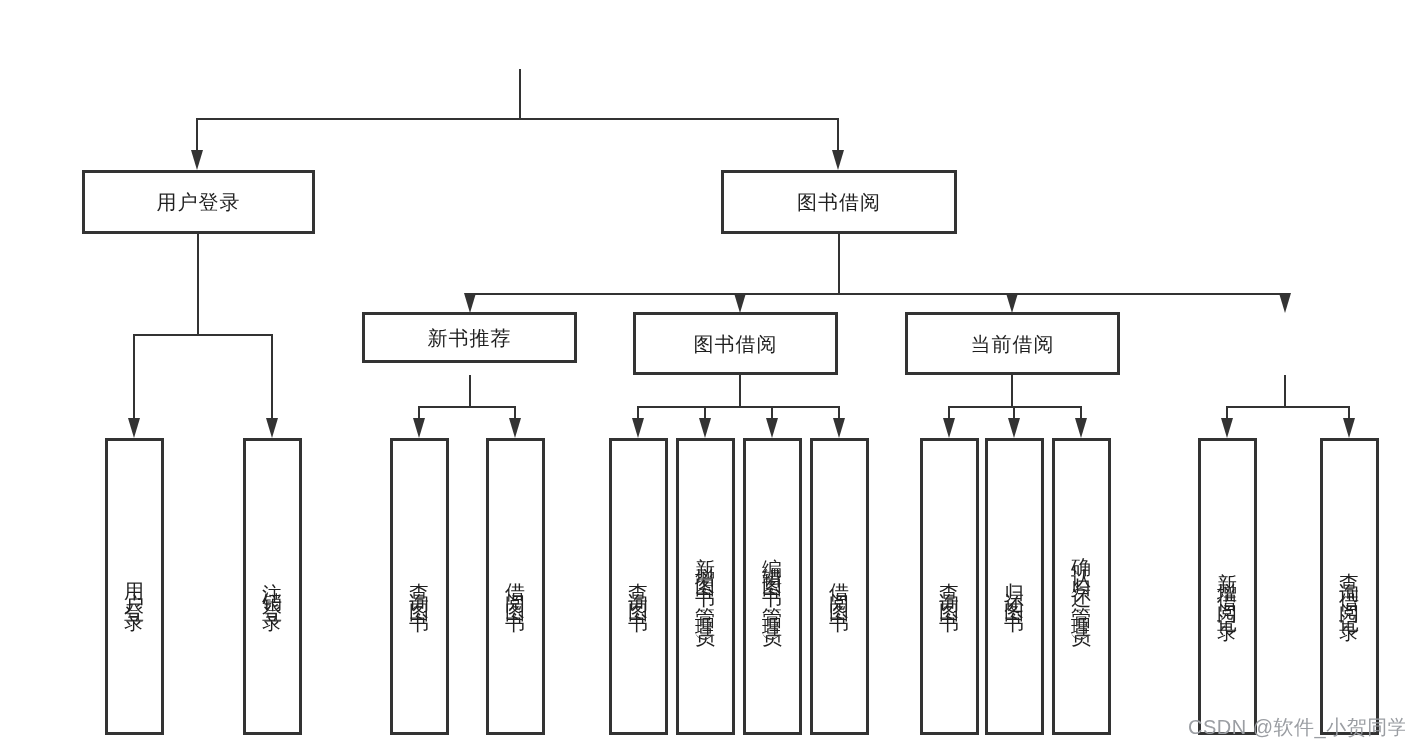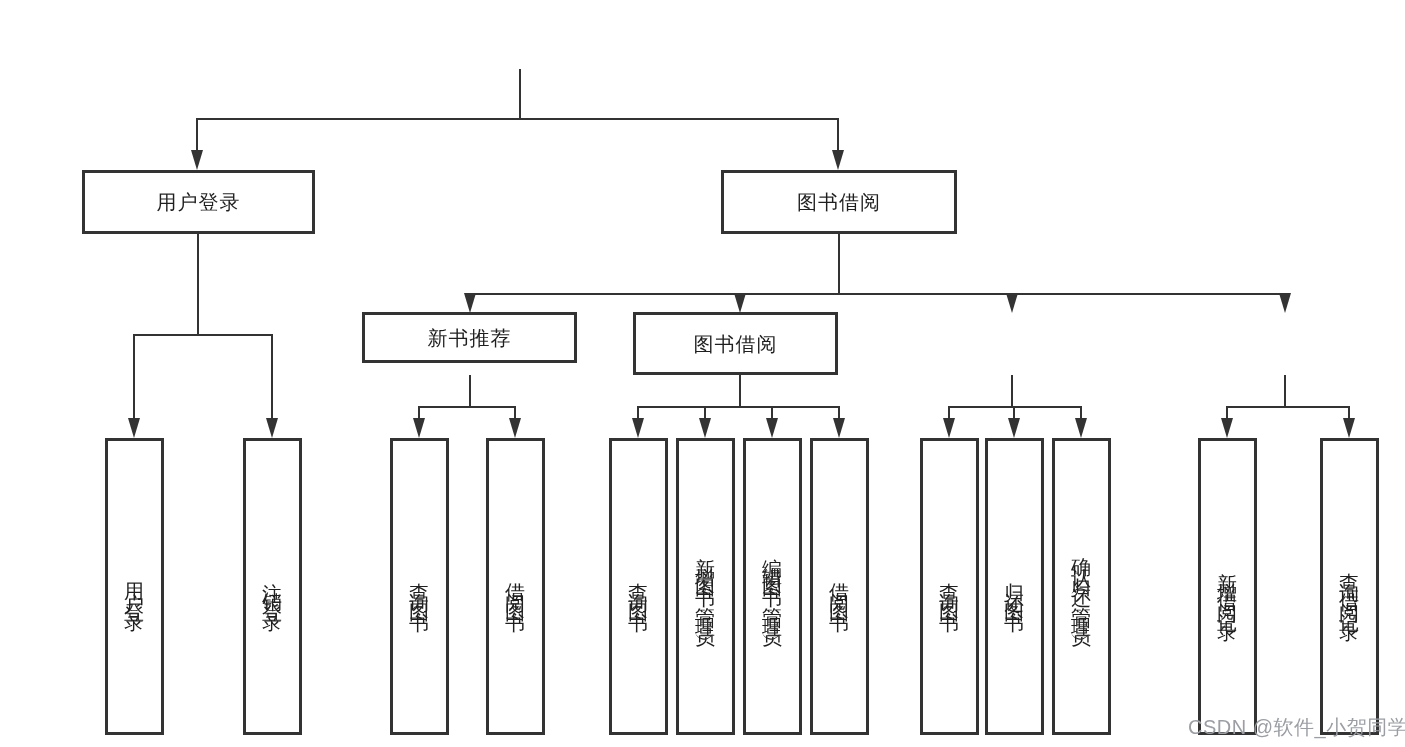--- a/index.html
+++ b/index.html
@@ -96,20 +96,23 @@
     <div class="arrow-head" style="left:1006px; top:293px;"></div>
     <div class="arrow-head" style="left:1279px; top:293px;"></div>
   </div>
 
   <div class="node" style="left:362px; top:312px; width:215px; height:51px;">
     <span>新书推荐</span>
   </div>
   <div class="node" style="left:633px; top:312px; width:205px; height:63px;">
     <span>图书借阅</span>
   </div>
+  <div class="node" style="left:905px; top:312px; width:215px; height:63px;">
+    <span>当前借阅</span>
+  </div>
 
   <div>
     <div class="vline" style="left:469px; top:375px; height:33px;"></div>
     <div class="hline" style="left:418px; top:406px; width:98px;"></div>
     <div class="vline" style="left:418px; top:406px; height:14px;"></div>
     <div class="arrow-head" style="left:413px; top:418px;"></div>
     <div class="vline" style="left:514px; top:406px; height:14px;"></div>
     <div class="arrow-head" style="left:509px; top:418px;"></div>
   </div>
 

